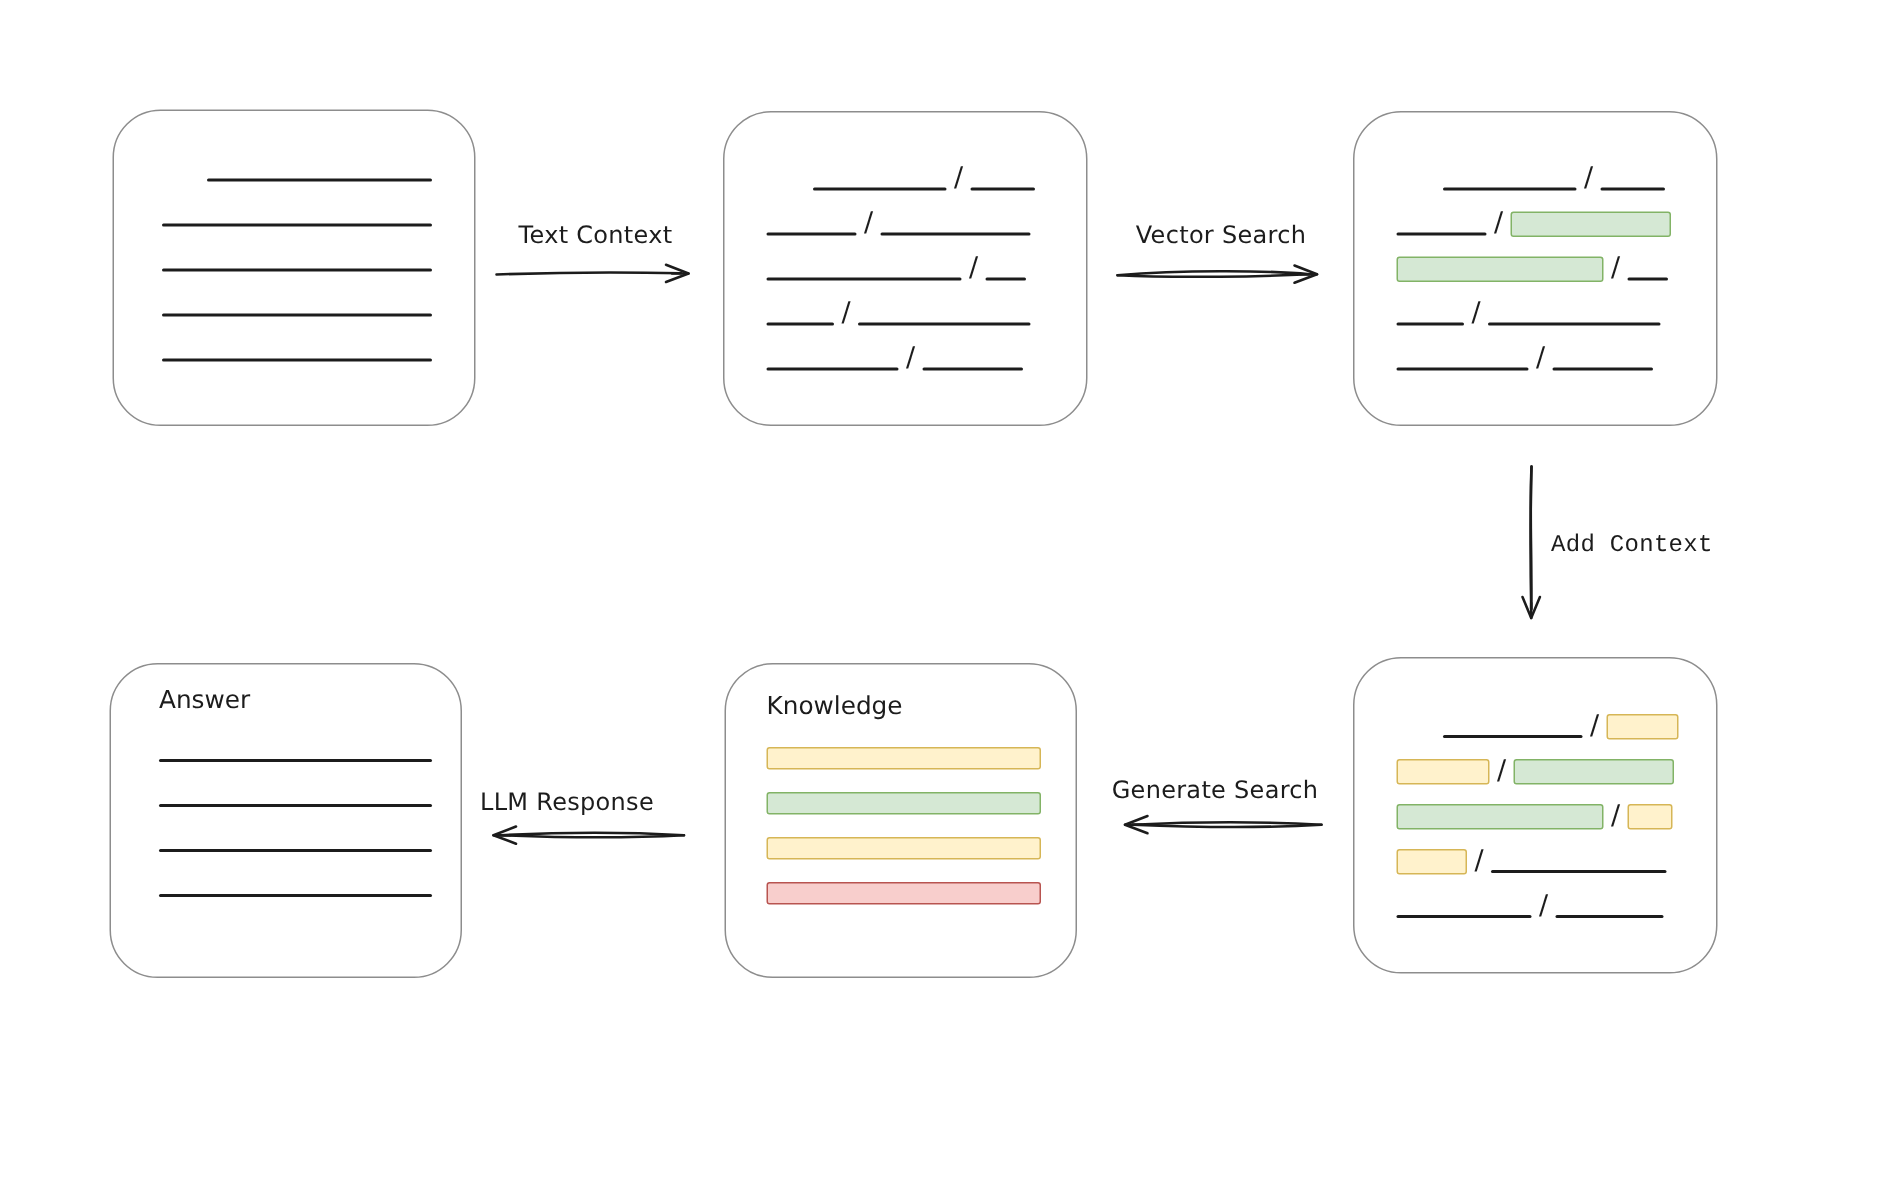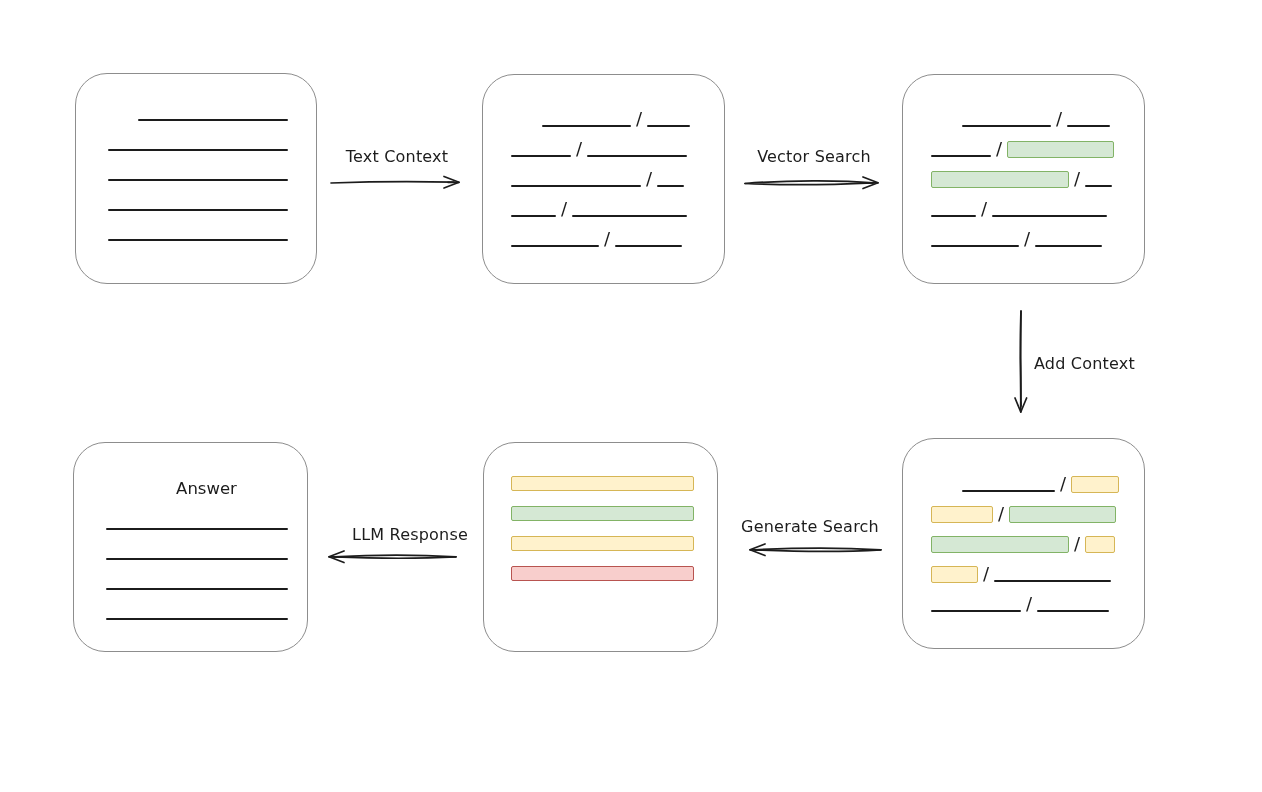--- a/index.html
+++ b/index.html
@@ -42,32 +42,32 @@
   #matched-box  { left:902px; top:74px;  width:243px; height:210px; }
   #context-box  { left:902px; top:438px; width:243px; height:211px; }
   #prompt-box   { left:483px; top:442px; width:235px; height:210px; }
   #answer-box   { left:73px;  top:442px; width:235px; height:210px; }
   #document-box .rows { padding-top:18px; }
   #chunks-box .rows, #matched-box .rows { padding-top:23px; }
   #context-box .rows { padding-top:24px; }
   #prompt-box { padding:18px 0 0 27px; }
   #prompt-box .node-label { height:22px; }
   #prompt-box .node-label.q { margin-top:12px; height:20px; }
-  #answer-box { padding:36px 0 0 32px;text-align:center; }
+  #answer-box { padding:14px 0 0 32px; }
   #answer-box .node-label { height:22px; }
   
   #text-splitter-label   { left:331px; top:147px; width:132px; }
   #text-splitter-arrow   { left:328px; top:171px; }
   #vector-search-label   { left:745px; top:147px; width:138px; }
   #vector-search-arrow   { left:742px; top:172px; }
-  #add-context-label     { left:1034px; top:354px; text-align:center; }
+  #add-context-label     { left:1034px; top:354px; text-align:center;font-family:Liberation Mono, monospace; }
   #add-context-arrow     { left:1010px; top:308px; }
   #generate-prompt-label { left:736px; top:517px; width:148px; }
   #generate-prompt-arrow { left:740px; top:539px; }
-  #llm-response-label    { left:342px; top:525px; width:136px; }
+  #llm-response-label    { left:310px; top:525px; width:136px; }
   #llm-response-arrow    { left:320px; top:546px; }
 </style>
 </head>
 <body>
 
 <div class="canvas">
 
   <div class="node" id="document-box">
     <div class="rows">
         <div class="seg-row" style="padding-left: 62px;">
@@ -172,20 +172,21 @@
         </div>
         <div class="seg-row" style="padding-left: 28px;">
           <span class="seg line" style="width: 90px;"></span>
           <span class="slash">/</span>
           <span class="seg line" style="width: 72px;"></span>
         </div>
       </div>
   </div>
 
   <div class="node" id="prompt-box">
+    <div class="node-label">Knowledge</div>
     <div class="rows bars">
         <div class="seg-row">
           <span class="seg yellow" style="width: 183px;"></span>
         </div>
         <div class="seg-row">
           <span class="seg green" style="width: 183px;"></span>
         </div>
         <div class="seg-row">
           <span class="seg yellow" style="width: 183px;"></span>
         </div>

